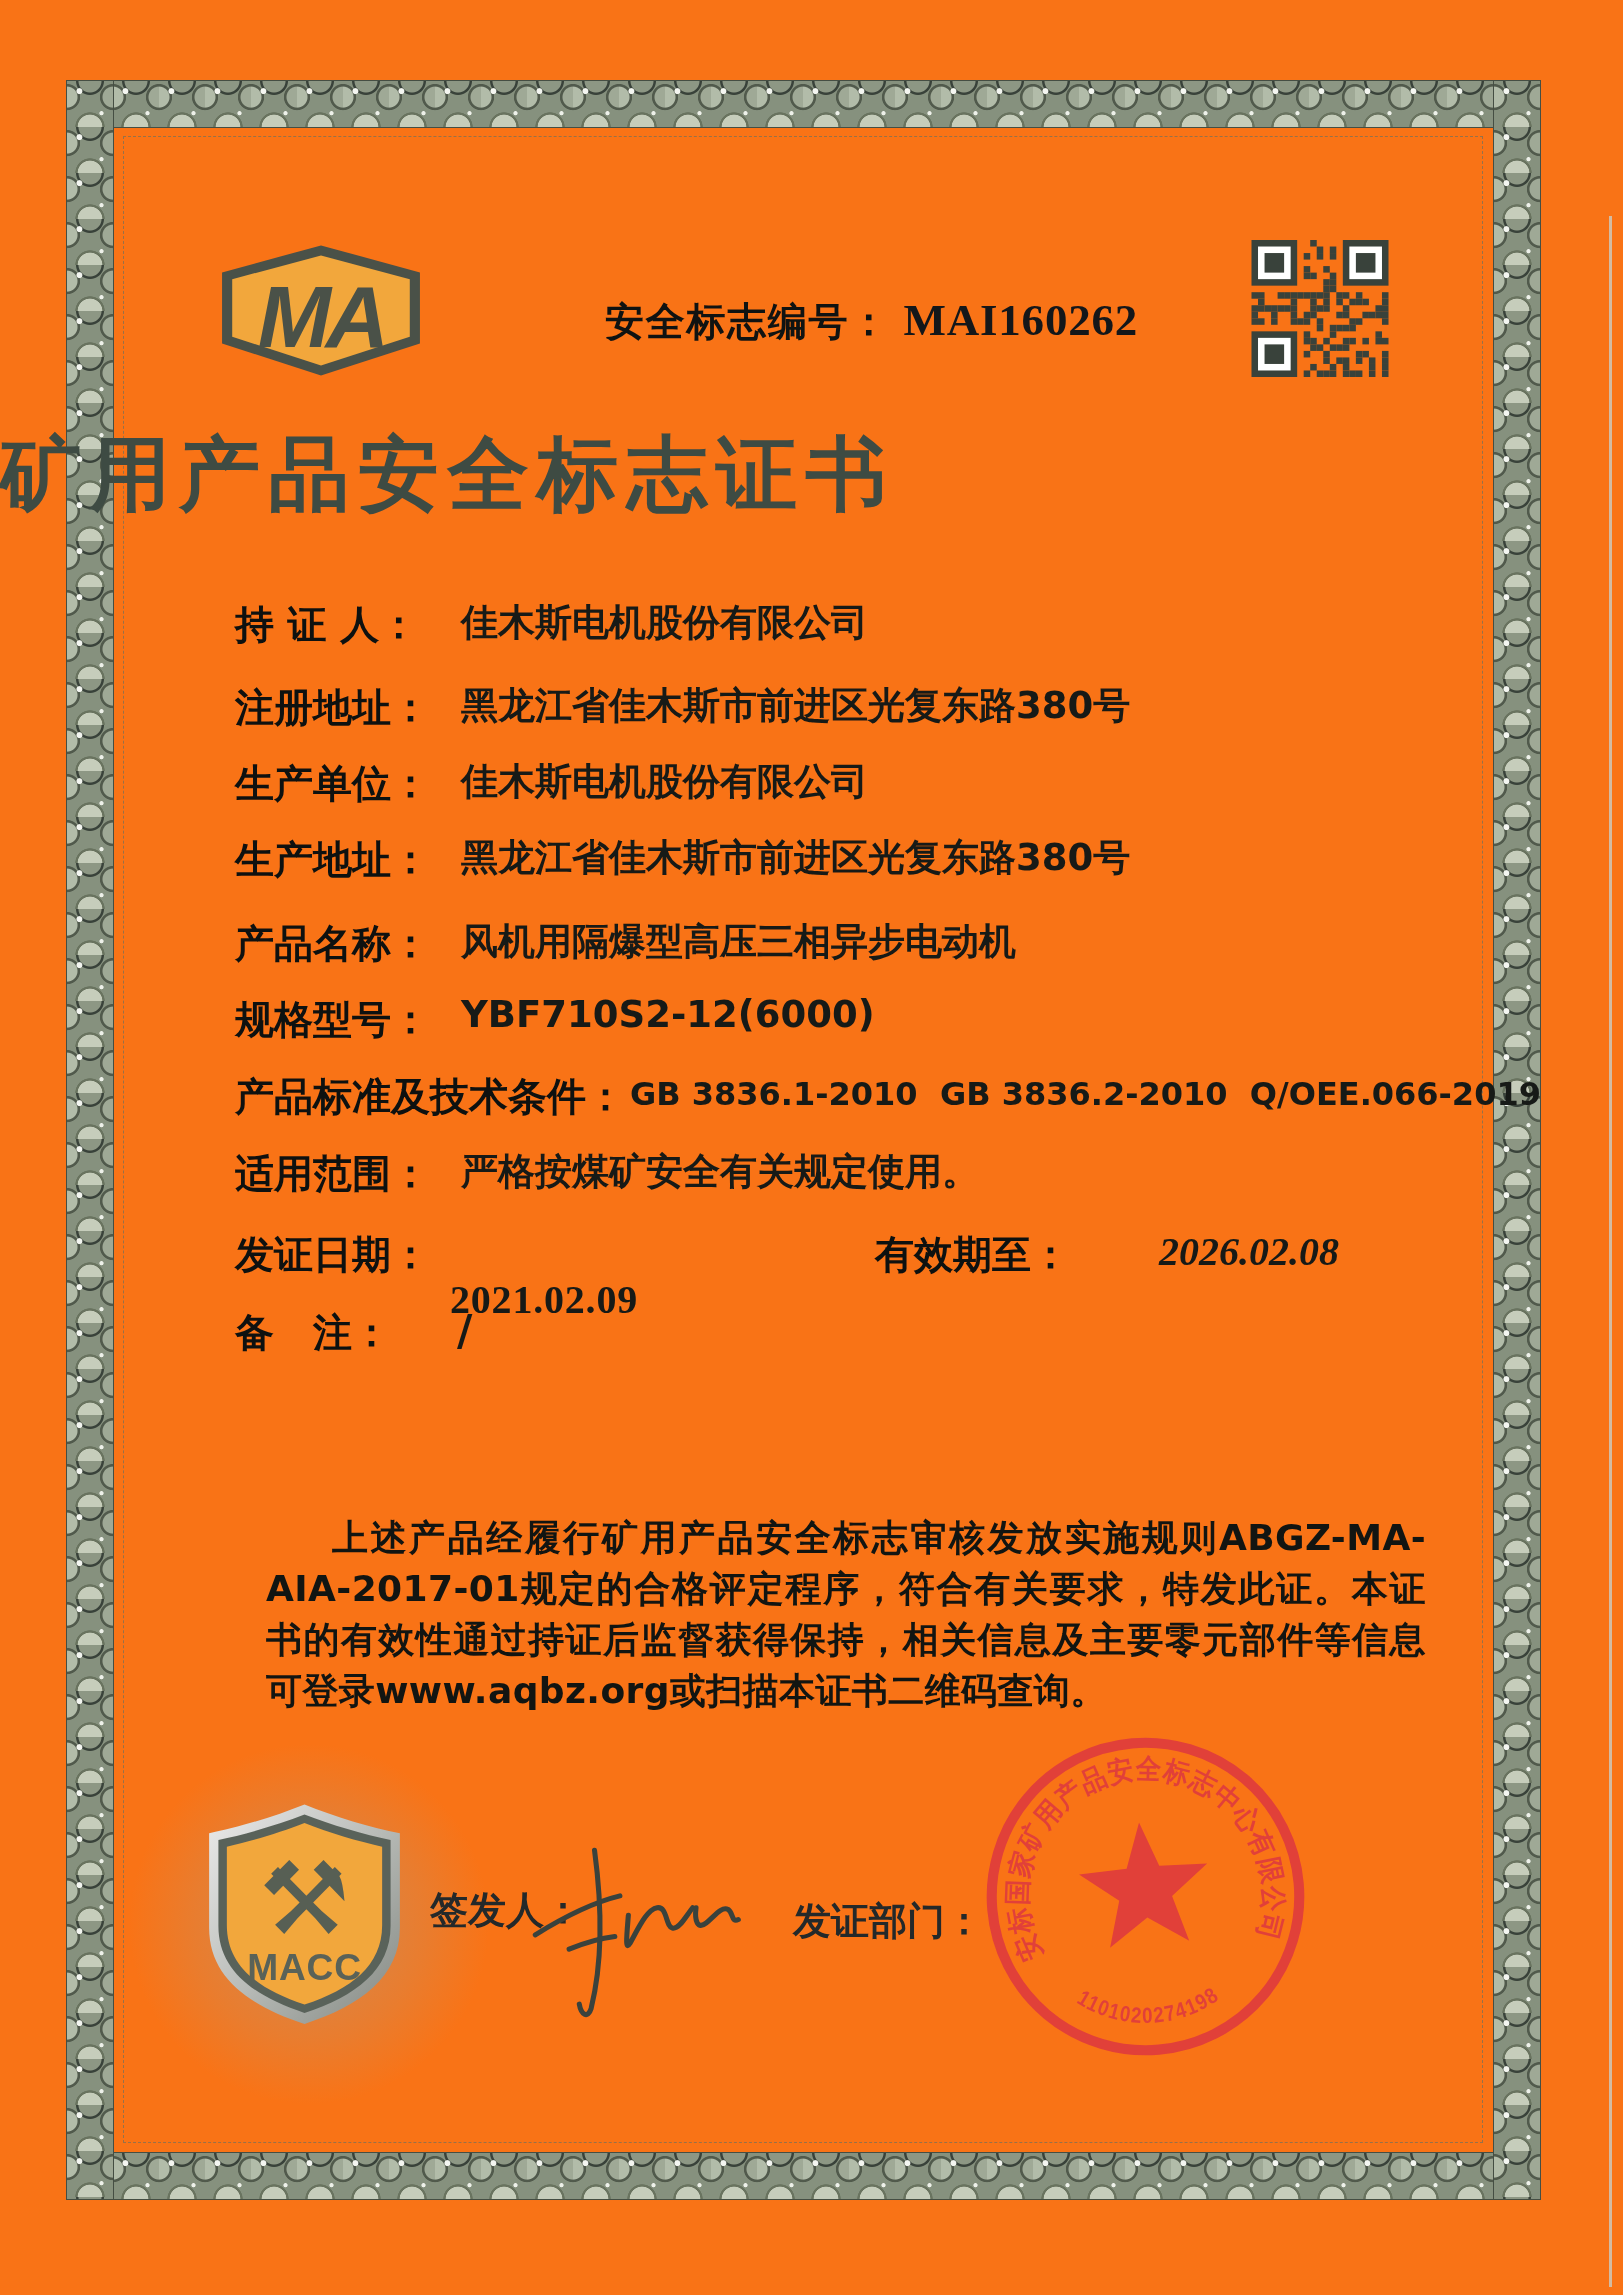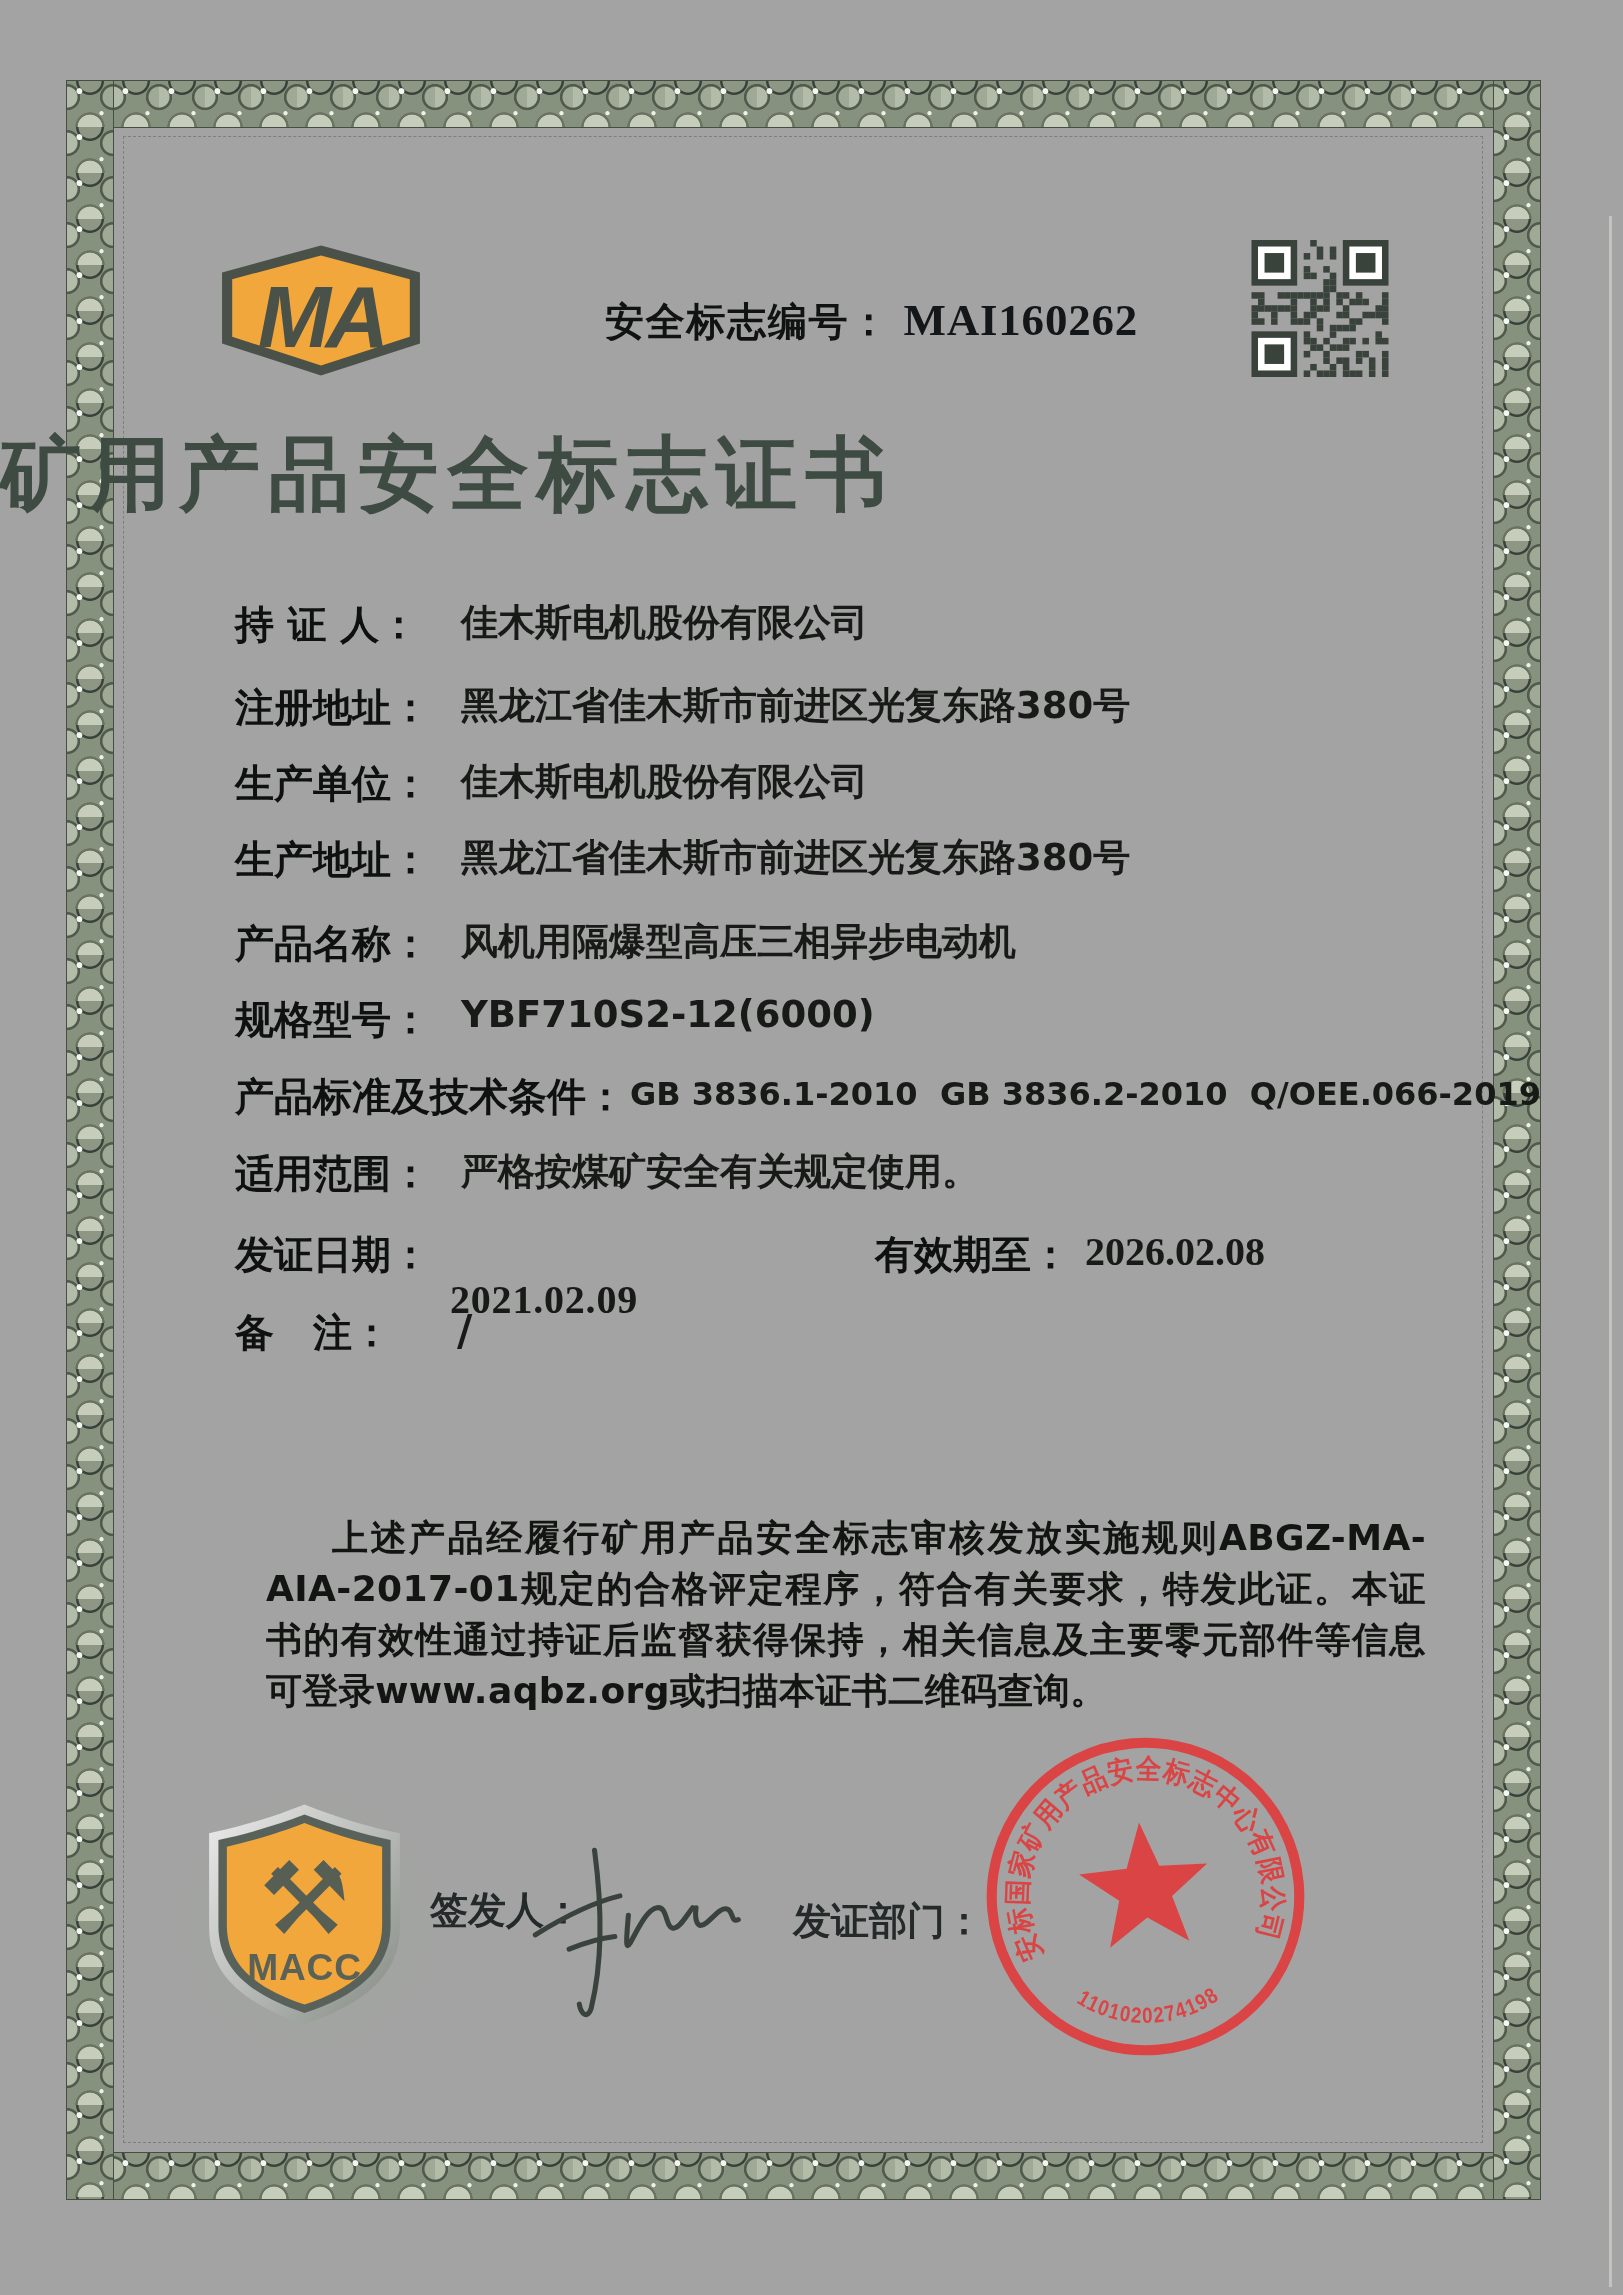--- a/index.html
+++ b/index.html
@@ -1,17 +1,17 @@
 <!DOCTYPE html>
 <html style="font-size:13.5px"><head>
 <meta charset="utf-8">
 <style>
   html,body{margin:0;padding:0;background:#ffffff;}
   body{font-family:"DejaVu Sans",sans-serif;color:#15181a;}
-  #page{position:relative;width:1623px;height:2295px;background:#a3a3a3;overflow:hidden;}
+  #page{position:relative;width:1623px;height:2295px;background:#f97316;overflow:hidden;}
 
   
   .band{
     position:absolute;
     background-color:#86917e;
     background-image:
       radial-gradient(circle at 27% 22%, #f4f6f1 0,#f4f6f1 2.5px, transparent 3.4px),
       radial-gradient(circle at 75% 70%, #eef1ea 0,#eef1ea 1.7px, transparent 2.5px),
       radial-gradient(circle at 50% 100%, #c6cdbb 0,#c6cdbb 12px,#69735f 12.7px,#69735f 14.4px, transparent 15px),
       radial-gradient(circle at 0% 35%, #b2bca9 0,#b2bca9 10px,#515a4c 11px,#515a4c 12.7px, transparent 13.5px),
@@ -37,21 +37,21 @@
     font-size:81px;font-weight:bold;letter-spacing:8.5px;color:#3e4b43;
   }
 
   
   .frow{position:absolute;left:0;width:1623px;height:54px;}
   .frow .lbl{position:absolute;left:235px;font-size:39px;font-weight:bold;color:#0e1110;white-space:pre;}
   .frow .val{position:absolute;left:461px;font-size:37px;font-weight:bold;color:#171a17;white-space:pre;}
   .frow .val.serif{font-family:"Liberation Serif","DejaVu Serif",serif;font-size:40px;letter-spacing:0.8px;margin-top:48px;}
   .frow .val.tech{left:630px;font-size:32px;top:5px;letter-spacing:0;}
   .frow .lbl2{position:absolute;left:875px;font-size:39px;font-weight:bold;color:#0e1110;}
-  .frow .val2{position:absolute;left:1085px;font-family:"Liberation Serif","DejaVu Serif",serif;font-size:40px;font-weight:bold;color:#171a17;}
+  .frow .val2{position:absolute;left:1159px;font-family:"Liberation Serif","DejaVu Serif",serif;font-size:40px;font-weight:bold;color:#171a17;font-style:italic;}
 
   
   .statement{
     position:absolute;left:266px;top:1512px;width:1160px;
     font-size:36px;font-weight:600;line-height:1.42;color:#121512;
     text-indent:66px;text-align:justify;letter-spacing:0.4px;
   }
 
   
   .shield-glow{position:absolute;left:127px;top:1742px;width:364px;height:364px;

